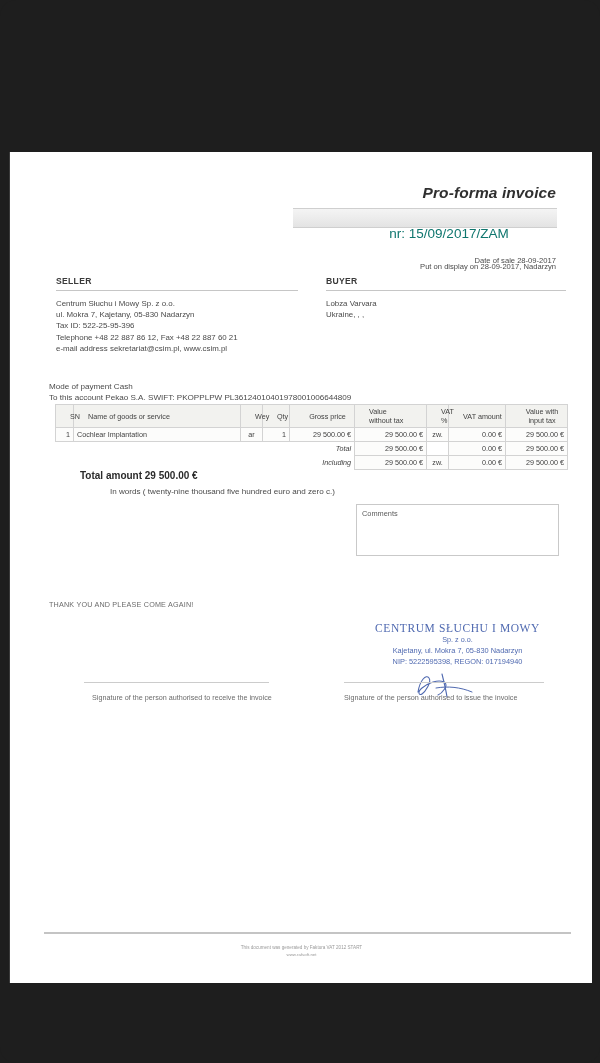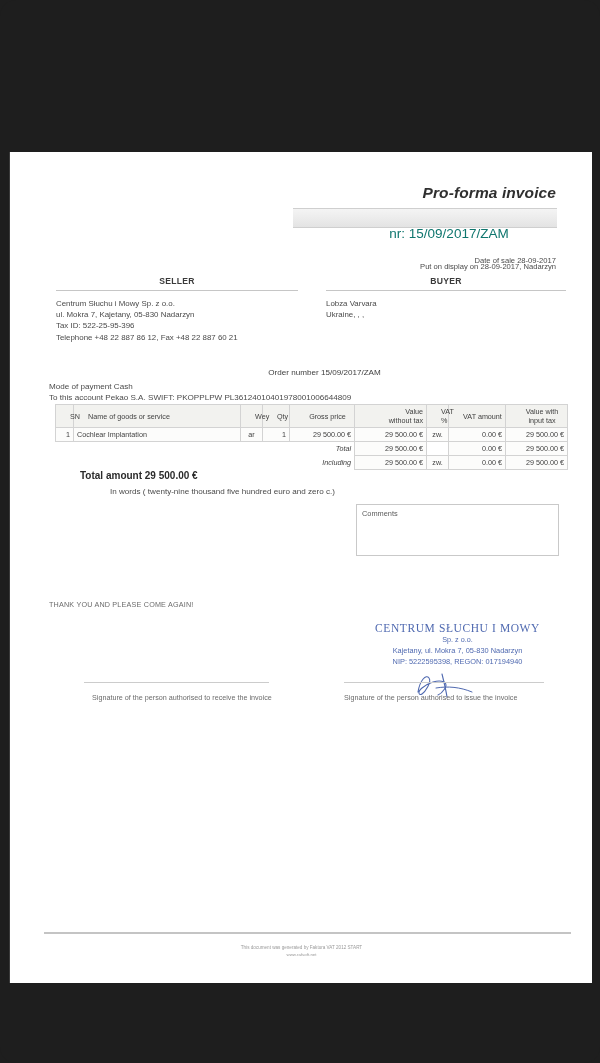--- a/index.html
+++ b/index.html
@@ -48,21 +48,21 @@
   }
   .put-on-display { top: 110px; margin-left: 8px; }
   .date-of-sale { top: 104px; }
 
   
   .party { position: absolute; }
   .party.seller { left: 46px; top: 124px; width: 242px; }
   .party.buyer  { left: 305px; top: 124px; width: 240px; margin-left: 11px; }
   .party-label {
     font-size: 8.6px; font-weight: bold; color: #3a3a3a;
-    letter-spacing: .3px; padding-bottom: 4px; text-align: center;
+    letter-spacing: .3px; padding-bottom: 4px;
   }
   .party-rule {
     height: 1px; background: #c6c6c6; margin-bottom: 7px;
   }
   .party-line {
     font-size: 7.9px; line-height: 11.2px; color: #4a4a4a;
     white-space: pre;
   }
 
   
@@ -206,42 +206,42 @@
     <div class="put-on-display">Put on display on 28-09-2017, Nadarzyn</div>
     <div class="date-of-sale">Date of sale 28-09-2017</div>
 
     <div class="party seller">
       <div class="party-label">SELLER</div>
       <div class="party-rule"></div>
       <div class="party-line">Centrum Słuchu i Mowy Sp. z o.o.</div>
       <div class="party-line">ul. Mokra 7, Kajetany, 05-830 Nadarzyn</div>
       <div class="party-line">Tax ID: 522-25-95-396</div>
       <div class="party-line">Telephone +48 22 887 86 12, Fax +48 22 887 60 21</div>
+      <div class="party-line">e-mail address sekretariat@csim.pl, www.csim.pl</div>
     </div>
 
     <div class="party buyer">
       <div class="party-label">BUYER</div>
       <div class="party-rule"></div>
       <div class="party-line">Lobza Varvara</div>
       <div class="party-line">Ukraine, , ,</div>
     </div>
 
-    <div class="order-number">Order number 15/09/2017/ZAM</div>
     <div class="pay-mode">Mode of payment Cash</div>
     <div class="pay-account">To this account Pekao S.A. SWIFT: PKOPPLPW PL36124010401978001006644809</div>
 
     <table class="items">
       <thead>
         <tr>
           <th class="c-sn">SN</th>
           <th class="c-name left">Name of goods or service</th>
           <th class="c-wey">Wey</th>
           <th class="c-qty" style="text-align:center">Qty</th>
           <th class="c-gross" style="text-align:center">Gross price</th>
-          <th class="c-vwt" style="text-align:right">
+          <th class="c-vwt" style="text-align:left">
             <span>Value</span><br>
             <span>without tax</span>
           </th>
           <th class="c-vat" style="text-align:center">
             <span>VAT</span><br>
             <span>%</span>
           </th>
           <th class="c-vatam" style="text-align:center">VAT amount</th>
           <th class="c-vwit" style="text-align:center">
             <span>Value with</span><br>

